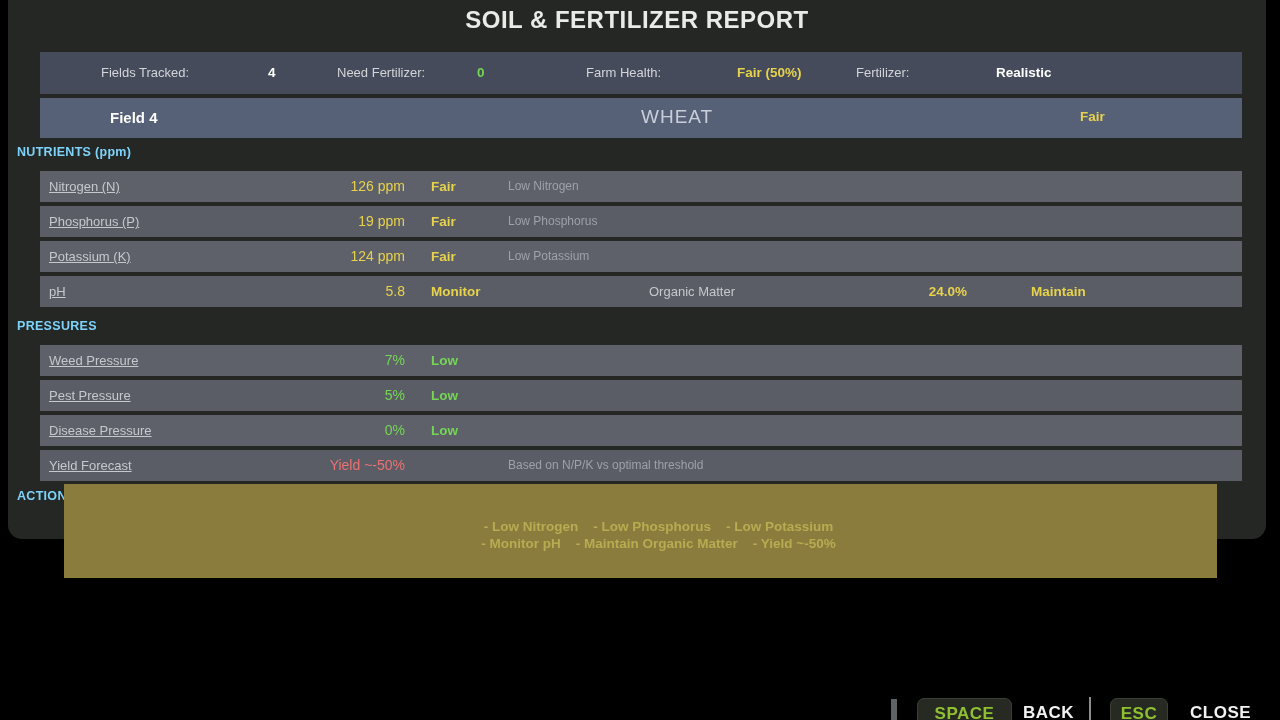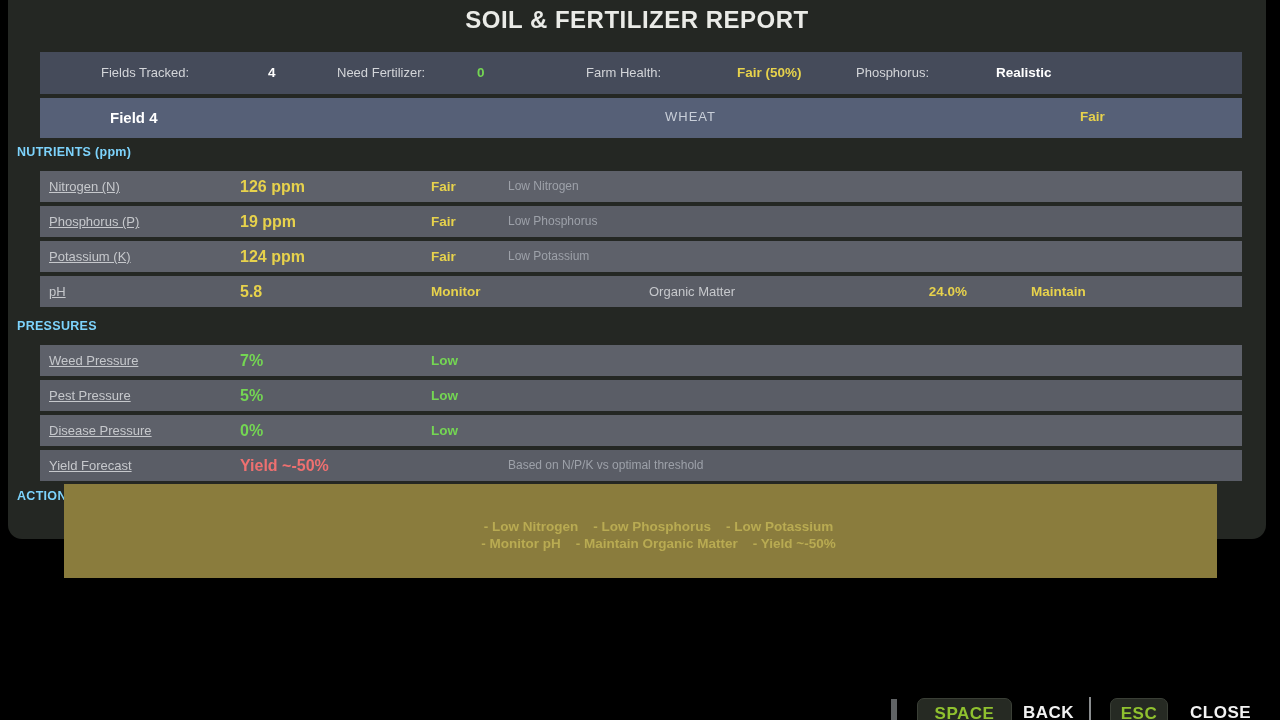--- a/index.html
+++ b/index.html
@@ -27,35 +27,35 @@
   .v-green { color:#74d653 !important; }
   .v-yellow { color:#e7d24c !important; }
   .v-red { color:#ee7070 !important; }
 
   
   .field-bar {
     position:absolute; left:32px; top:98px; width:1202px; height:40px;
     background:#566077;
   }
   .field-bar .name { position:absolute; left:70px; top:0; line-height:40px; color:#fff; font-size:15px; font-weight:bold; }
-  .field-bar .crop { position:absolute; left:601px; top:0; line-height:38px; color:#c9cfd9; font-size:13px; letter-spacing:1px;margin-left:24px; }
+  .field-bar .crop { position:absolute; left:601px; top:0; line-height:38px; color:#c9cfd9; font-size:19px; letter-spacing:1px; }
   .field-bar .cond { position:absolute; left:1040px; top:0; line-height:38px; font-size:13.5px; font-weight:bold; }
 
   .section-label {
     position:absolute; left:9px; color:#7dd3fc; font-size:12.5px; font-weight:bold;
     letter-spacing:0.3px;
   }
 
   .row {
     position:absolute; left:32px; width:1202px; height:31px; background:#5e616a;
   }
   .row.alt { background:#5a5d66; }
   .row span { position:absolute; top:0; line-height:31px; }
   .row .lbl { left:9px; font-size:13px; color:#c6c8cc;text-decoration:underline; }
-  .row .val { left:200px; width:165px; text-align:left; font-size:16px; font-weight:bold; }
+  .row .val { left:200px; width:165px; text-align:right; font-size:14px; font-weight:normal; }
   .row .status { left:391px; font-size:13.5px; font-weight:bold; }
   .row .note { left:468px; font-size:12px; color:#9da1a9; }
   .row .lbl2 { left:609px; font-size:13px; color:#c6c8cc; }
   .row .val2 { left:827px; width:100px; text-align:right; font-size:13.5px; font-weight:bold; }
   .row .status2 { left:991px; font-size:13.5px; font-weight:bold; }
 
   .action-box {
     position:absolute; left:56px; top:484px; width:1153px; height:94px;
     background:#8a7c3d; display:flex; flex-direction:column;
     align-items:center; justify-content:center; padding-top:8px;padding-left:36px;
@@ -91,21 +91,21 @@
 
   <div class="title">SOIL &amp; FERTILIZER REPORT</div>
 
   <div class="stats-bar">
     <span class="lbl" style="left:61px">Fields Tracked:</span>
     <span class="val" style="left:228px">4</span>
     <span class="lbl" style="left:297px">Need Fertilizer:</span>
     <span class="val v-green" style="left:437px">0</span>
     <span class="lbl" style="left:546px">Farm Health:</span>
     <span class="val v-yellow" style="left:697px">Fair (50%)</span>
-    <span class="lbl" style="left:816px">Phosphorus:</span>
+    <span class="lbl" style="left:816px">Fertilizer:</span>
     <span class="val" style="left:956px">Realistic</span>
   </div>
 
   <div class="field-bar">
     <span class="name">Field 4</span>
     <span class="crop">WHEAT</span>
     <span class="cond v-yellow">Fair</span>
   </div>
 
   <div class="section-label" style="top:145px">NUTRIENTS (ppm)</div>

